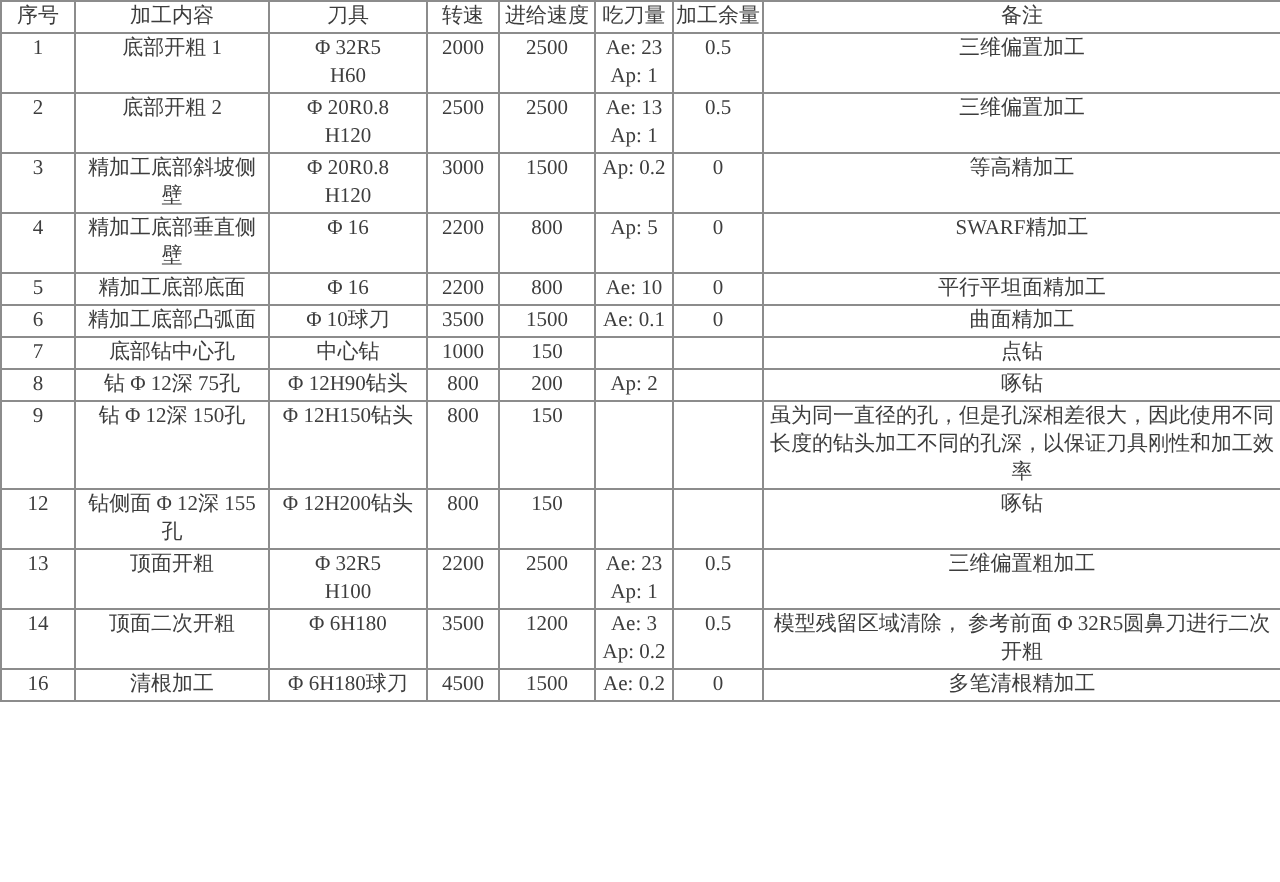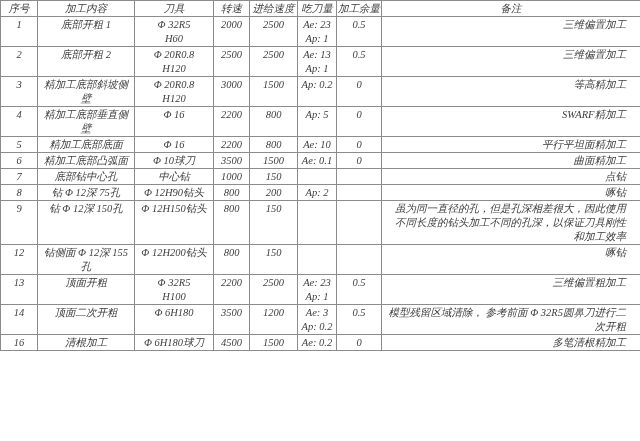--- a/index.html
+++ b/index.html
@@ -6,21 +6,20 @@
     margin: 0;
     padding: 0;
     background: #ffffff;
   }
   .page {
     width: 640px;
     height: 441px;
     overflow: hidden;
     background: #ffffff;
     box-sizing: border-box;
-    font-style: italic;
   }
   table.proc {
     border-collapse: collapse;
     table-layout: fixed;
     width: 640px;
     font-family: "Liberation Serif", "DejaVu Serif", serif;
     font-size: 10.5px;
     color: #3d3d3d;
   }
   table.proc col.c0 { width: 37px; }
@@ -35,23 +34,23 @@
     border: 1px solid #8c8c8c;
     vertical-align: top;
     text-align: center;
     font-weight: normal;
     line-height: 14px;
     padding: 1px 1px 0 1px;
     overflow: hidden;
     word-break: break-all;
   }
   table.proc td.remark {
-    text-align: right;
+    text-align: center;
     padding-left: 3px;
-    padding-right: 14px;
+    padding-right: 3px;
   }
   table.proc thead th {
     height: 13px;
   }
 </style>
 </head>
 <body>
 
 <div class="page">
   <table class="proc">

